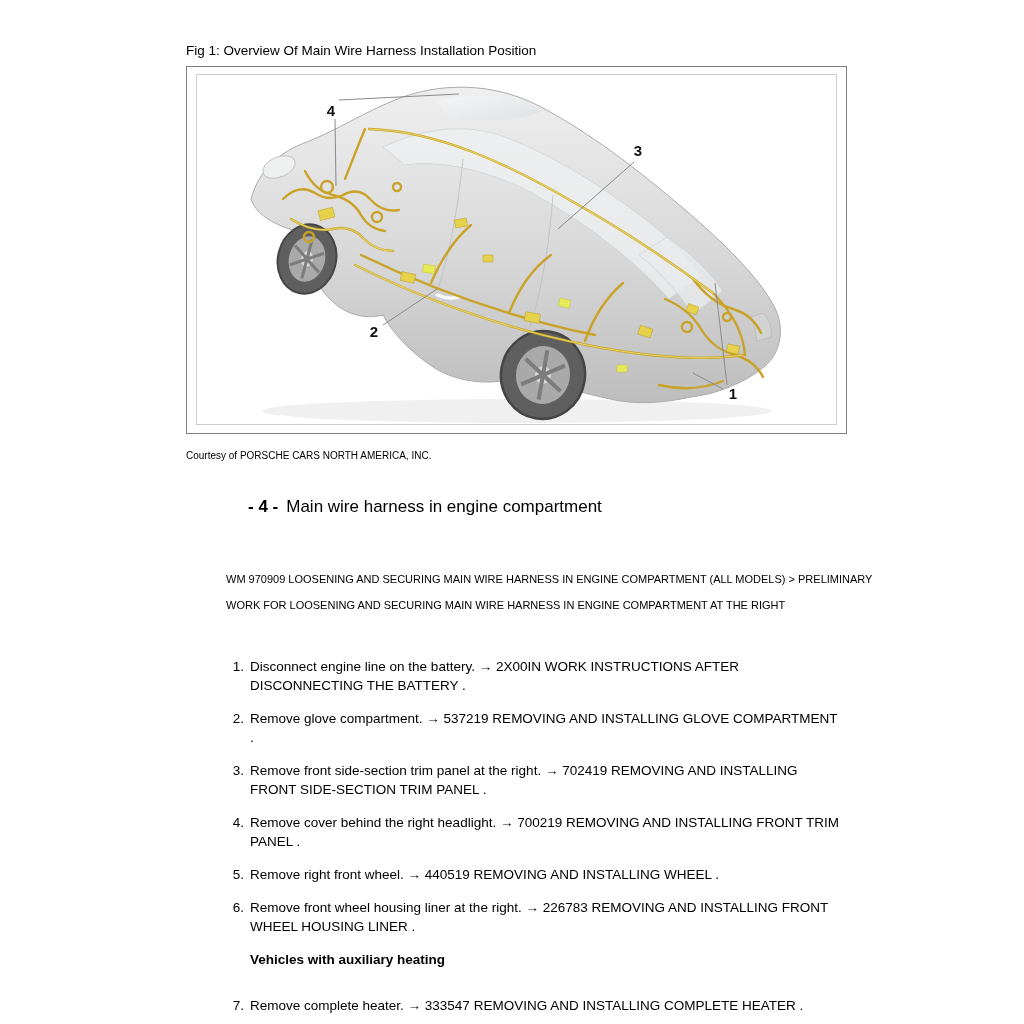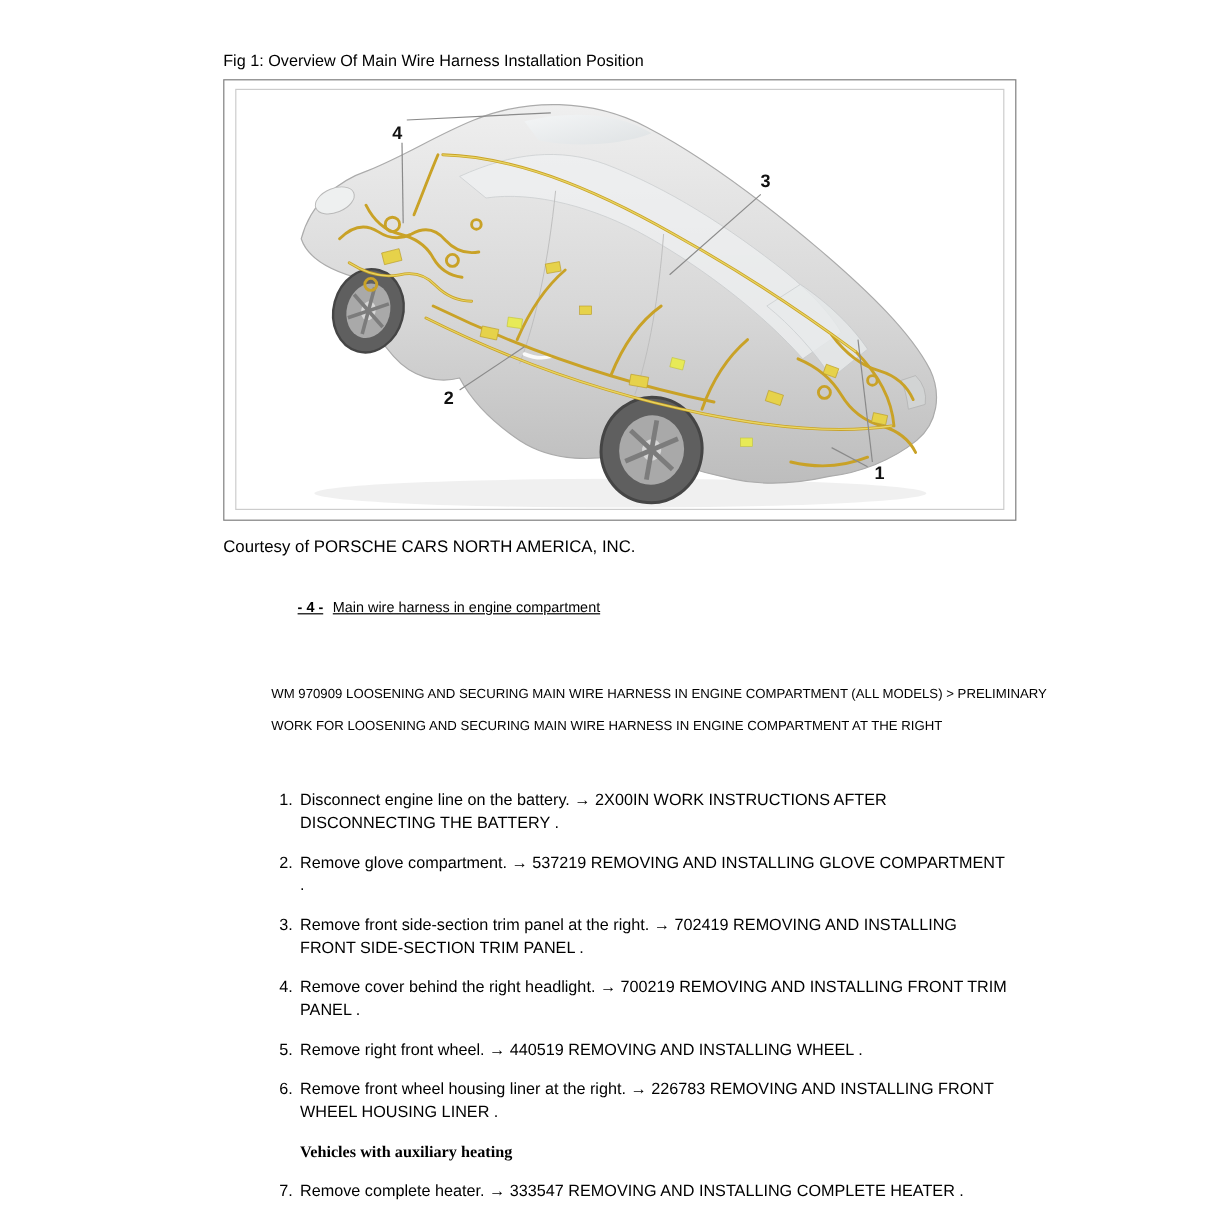--- a/index.html
+++ b/index.html
@@ -8,32 +8,32 @@
     font-family:"Liberation Sans","DejaVu Sans",sans-serif;color:#000;
     overflow:hidden;
   }
   .abs{position:absolute;}
   .figure-caption{left:186px;top:42px;font-size:13.5px;line-height:17px;text-align:right;}
   .figure-frame{
     left:186px;top:66px;width:661px;height:368px;
     border:1px solid #7f7f7f;background:#fff;box-sizing:border-box;
   }
   .figure-frame svg{display:block;width:100%;height:100%;}
-  .courtesy-note{left:186px;top:449px;font-size:14px;line-height:13px;}
-  .figure-legend{left:248px;top:498px;font-size:12px;line-height:17px;text-decoration:underline;}
+  .courtesy-note{left:186px;top:449px;font-size:10px;line-height:13px;}
+  .figure-legend{left:248px;top:498px;font-size:17px;line-height:17px;}
   .legend-num{font-weight:bold;margin-right:8px;}
   .section-heading{
     left:186px;top:567px;width:648px;
     font-size:11px;font-weight:normal;line-height:25.5px;margin-left:40px;
   }
   .steps{left:226px;top:657px;width:616px;font-size:13.5px;line-height:19px;}
   .step{display:flex;margin-bottom:14px;}
   .step-num{flex:none;width:18px;text-align:right;margin-right:6px;}
   .step-text{width:592px;}
-  .subheading{margin-left:24px;font-weight:bold;margin-bottom:14px;line-height:19px;font-family:Liberation Serif, serif;}
+  .subheading{margin-left:24px;font-weight:bold;margin-bottom:27px;line-height:19px;}
 </style>
 </head>
 <body>
 
 <div class="abs figure-caption">Fig 1: Overview Of Main Wire Harness Installation Position</div>
 
 <div class="abs figure-frame">
   <svg viewBox="0 0 659 366" aria-hidden="true">
     <defs>
       <linearGradient id="bodyGrad" x1="0" y1="0" x2="0" y2="1">

